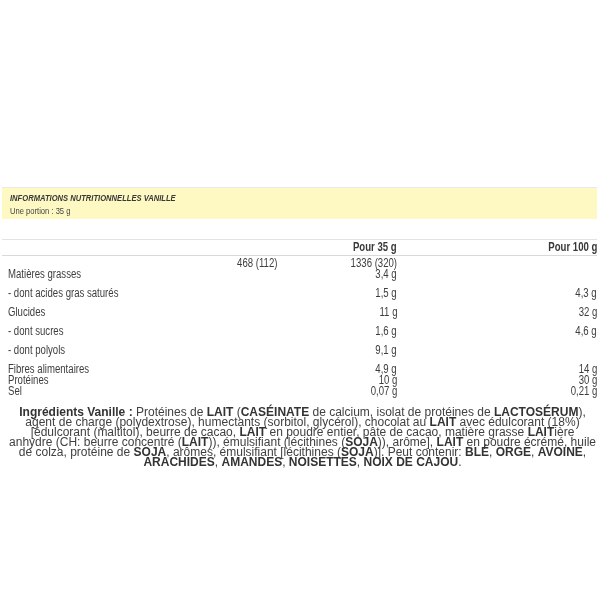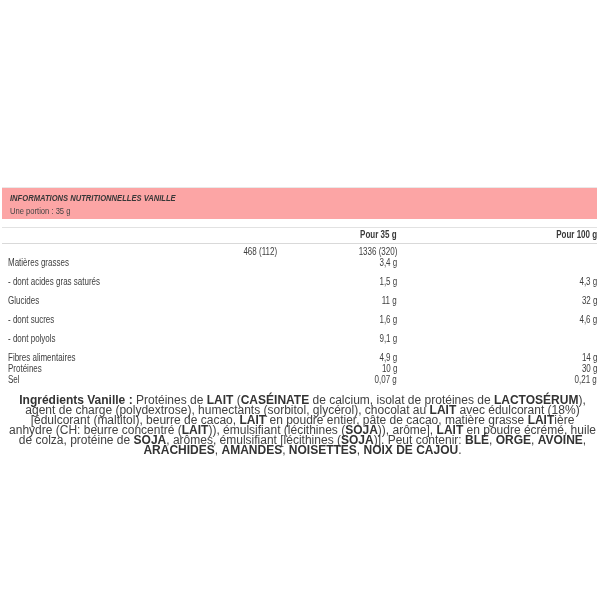--- a/index.html
+++ b/index.html
@@ -3,31 +3,31 @@
 <meta charset="utf-8">
 <style>
   * { margin:0; padding:0; box-sizing:border-box; }
   html, body { width:600px; height:600px; background:#ffffff;
     font-family:"Liberation Sans", sans-serif; color:#3d3d3d; }
   .page { position:relative; width:600px; height:600px; background:#fff; overflow:hidden; }
 
   .section { position:absolute; left:2px; top:187px; width:595px; }
 
   
-  .head-box { background:#fca5a5; border-top:1px solid #e9e9e9; padding:4px 8px 3px 8px; }
+  .head-box { background:#fef9c3; border-top:1px solid #e9e9e9; padding:4px 8px 3px 8px; }
   .head-title { font-size:9.5px; font-weight:bold; font-style:italic; color:#383838;
     line-height:11px; white-space:nowrap; }
   .head-portion { font-size:9.5px; color:#444; line-height:11px; margin-top:2px; white-space:nowrap; }
 
   
   .sq-l { display:inline-block; transform:scaleX(0.8); transform-origin:0 50%; white-space:nowrap; }
   .sq-r { display:inline-block; transform:scaleX(0.8); transform-origin:100% 50%; white-space:nowrap; }
 
   
-  .ntable { margin-top:8px; font-size:10px; }
+  .ntable { margin-top:20px; font-size:12px; }
   .trow { display:grid; grid-template-columns:1fr 120px 200px; align-items:baseline;
     padding-left:6px; line-height:11px; }
   .trow .v35, .trow .v100 { text-align:right; }
   .thead { font-weight:bold; color:#383838; border-top:1px solid #e2e2e2;
     border-bottom:1px solid #d9d9d9; padding:2px 0 3px 0; line-height:10px; }
   .tbody .trow:first-child { margin-top:2px; }
   .tbody .trow:nth-child(n+3):nth-child(-n+7) { margin-top:8px; }
 
   
   .ingredients { margin-top:10px; padding-left:6px; font-size:12px; line-height:10px;

